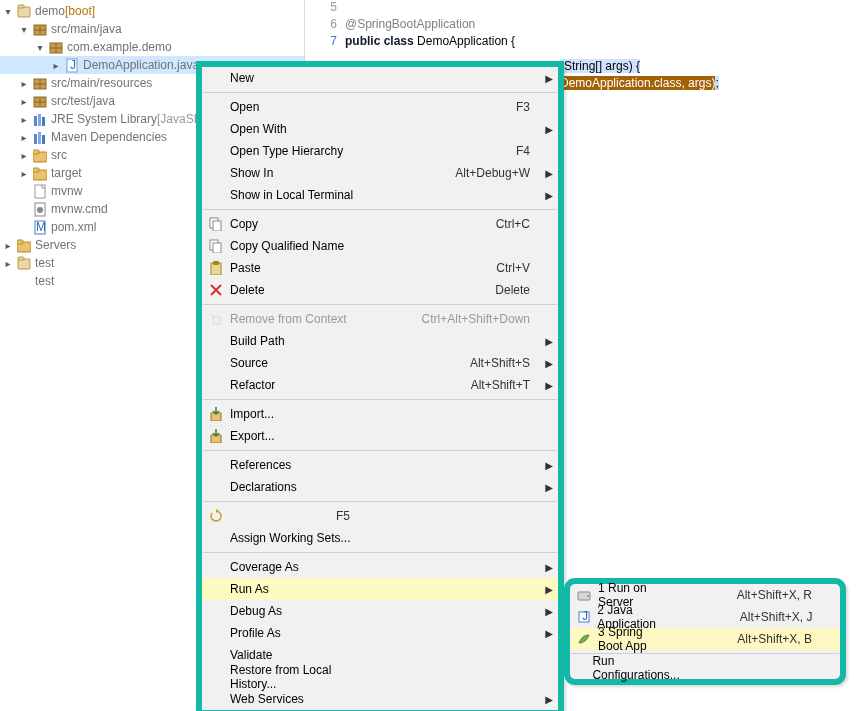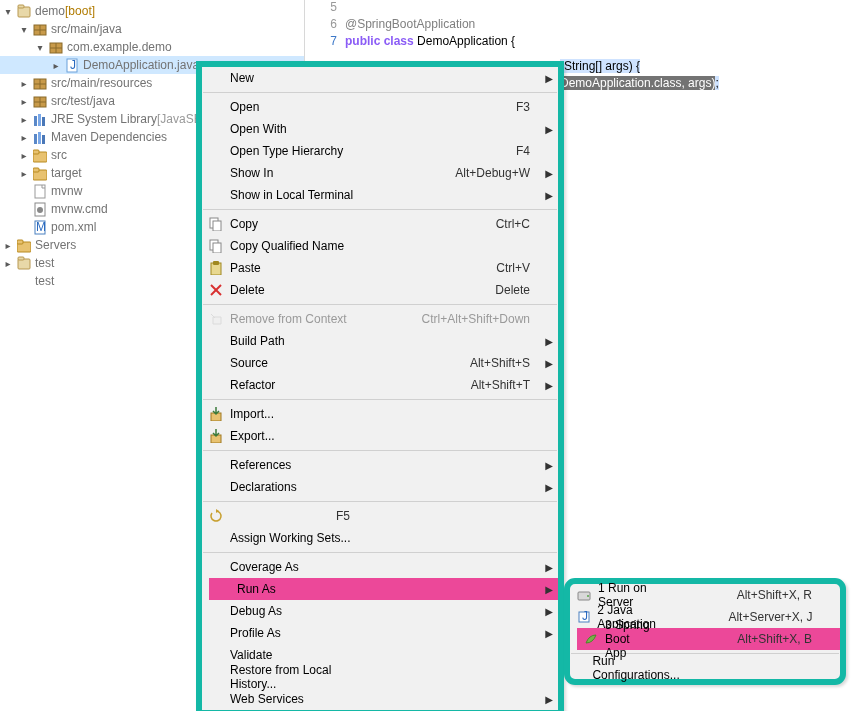--- a/index.html
+++ b/index.html
@@ -23,38 +23,38 @@
   .indent-1 { padding-left:16px }
   .indent-2 { padding-left:32px }
   .indent-3 { padding-left:48px }
 
   
   .code-line { display:flex; align-items:baseline; height:17px; font-family:Consolas,monospace; font-size:13px; }
   .gutter { width:40px; text-align:right; color:#999; padding-right:8px; }
   .gutter.hi { color:#3c78c8; }
   .code { white-space:pre; }
   .ann { color:#808080; }
-  .kw { color:#8b5cf6; font-weight:bold;text-align:right; }
+  .kw { color:#0f172a; font-weight:bold;text-align:right; }
   .cls { color:#000;margin-top:36px; }
   .sel { background:#cfe3ff; }
-  .hlcell { background:#737373; color:#fff; }
+  .hlcell { background:#a16207; color:#fff; }
   .plain { color:#000; }
 
   
   .menu { position:absolute; background:#f1f1f1; border:6px solid #14b8a6; box-shadow:2px 2px 3px rgba(0,0,0,.15); }
   .menu .row { display:flex; align-items:center; height:22px; position:relative; }
   .menu .ic { width:28px; display:flex; justify-content:center; }
   .menu .txt { flex:1; padding-right:40px; color:#000; }
   .menu .short { width:130px; text-align:right; padding-right:10px; color:#333; }
   .menu .arrow { width:18px; text-align:center; color:#333; font-size:10px; }
   .menu .row.disabled .txt,
   .menu .row.disabled .short { color:#9a9a9a; }
   .menu .row.disabled .ic svg { opacity:.4; }
   .menu .sep { height:1px; background:#d0d0d0; margin:3px 1px; }
-  .menu .row.hl { background:#ec4899;margin-left:7px; }
+  .menu .row.hl { background:#fef9c3; }
   .menu.main { left:196px; top:61px; width:368px; }
   .menu.sub  { left:564px; top:578px; width:282px;border-radius:11px; }
 
   
   svg { display:block; }
 </style>
 </head>
 <body>
 
 <svg width="0" height="0" style="position:absolute">
@@ -522,21 +522,21 @@
       <span class="short">Alt+Shift+X, R</span>
       <span class="arrow"></span>
     </div>
   <div class="row">
       <span class="ic">
         <svg width="14" height="14">
           <use href="#japp"></use>
         </svg>
       </span>
       <span class="txt">2 Java Application</span>
-      <span class="short">Alt+Server+X, J</span>
+      <span class="short">Alt+Shift+X, J</span>
       <span class="arrow"></span>
     </div>
   <div class="row hl">
       <span class="ic">
         <svg width="14" height="14">
           <use href="#leaf"></use>
         </svg>
       </span>
       <span class="txt">3 Spring Boot App</span>
       <span class="short">Alt+Shift+X, B</span>

